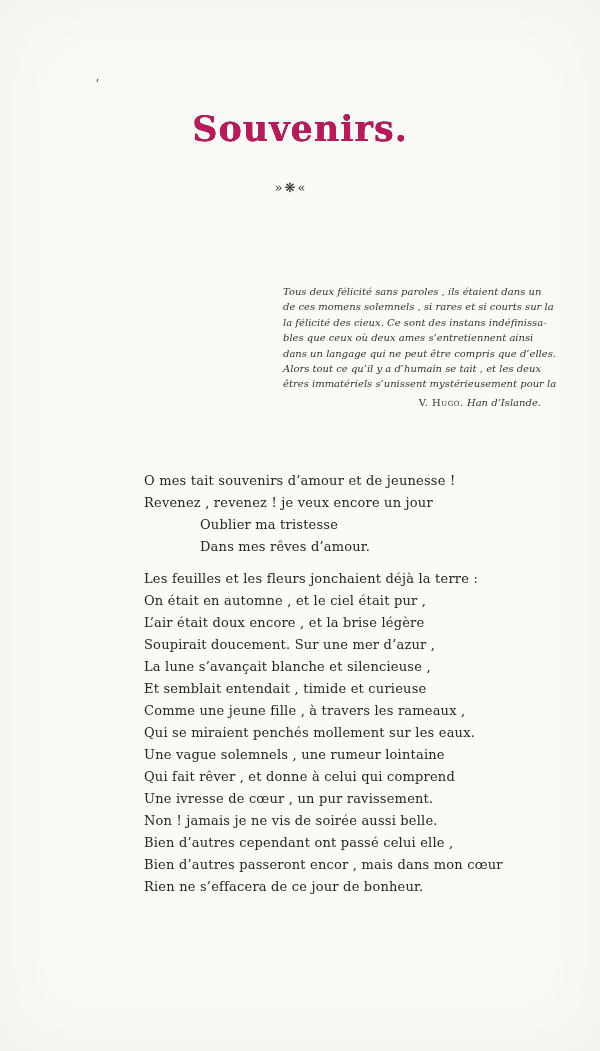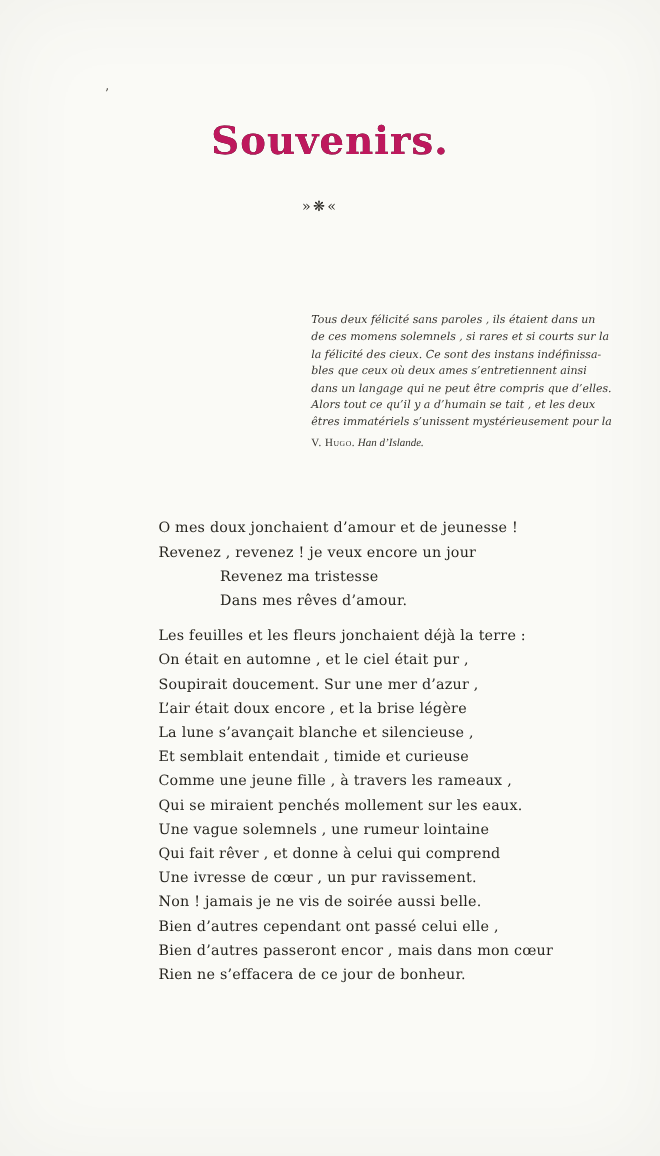--- a/index.html
+++ b/index.html
@@ -56,22 +56,22 @@
     font-style: italic;
     font-size: 10px;
     line-height: 15.4px;
     color: #35332e;
   }
   .eline {
     white-space: nowrap;
   }
   .attribution {
     margin-top: 3px;
+    text-align: right;
     white-space: nowrap;
-    font-family: Liberation Serif, serif;
   }
   .attribution .author {
     font-style: normal;
     font-variant: small-caps;
     letter-spacing: 0.5px;
   }
   .attribution .work {
     font-style: italic;
   }
   .poem {
@@ -113,30 +113,30 @@
     <div class="eline">Alors tout ce qu’il y a d’humain se tait , et les deux</div>
     <div class="eline">êtres immatériels s’unissent mystérieusement pour la</div>
     <div class="attribution">
       <span class="author">V. Hugo.</span>
       <span class="work">Han d’Islande.</span>
     </div>
   </div>
 
   <div class="poem">
     <div class="stanza">
-      <div class="pline">O mes doux jonchaient d’amour et de jeunesse !</div>
+      <div class="pline">O mes tait souvenirs d’amour et de jeunesse !</div>
       <div class="pline">Revenez , revenez ! je veux encore un jour</div>
-      <div class="pline indent">Revenez ma tristesse</div>
+      <div class="pline indent">Oublier ma tristesse</div>
       <div class="pline indent">Dans mes rêves d’amour.</div>
     </div>
     <div class="stanza">
       <div class="pline">Les feuilles et les fleurs jonchaient déjà la terre :</div>
       <div class="pline">On était en automne , et le ciel était pur ,</div>
+      <div class="pline">L’air était doux encore , et la brise légère</div>
       <div class="pline">Soupirait doucement. Sur une mer d’azur ,</div>
-      <div class="pline">L’air était doux encore , et la brise légère</div>
       <div class="pline">La lune s’avançait blanche et silencieuse ,</div>
       <div class="pline">Et semblait entendait , timide et curieuse</div>
       <div class="pline">Comme une jeune fille , à travers les rameaux ,</div>
       <div class="pline">Qui se miraient penchés mollement sur les eaux.</div>
       <div class="pline">Une vague solemnels , une rumeur lointaine</div>
       <div class="pline">Qui fait rêver , et donne à celui qui comprend</div>
       <div class="pline">Une ivresse de cœur , un pur ravissement.</div>
       <div class="pline">Non ! jamais je ne vis de soirée aussi belle.</div>
       <div class="pline">Bien d’autres cependant ont passé celui elle ,</div>
       <div class="pline">Bien d’autres passeront encor , mais dans mon cœur</div>

